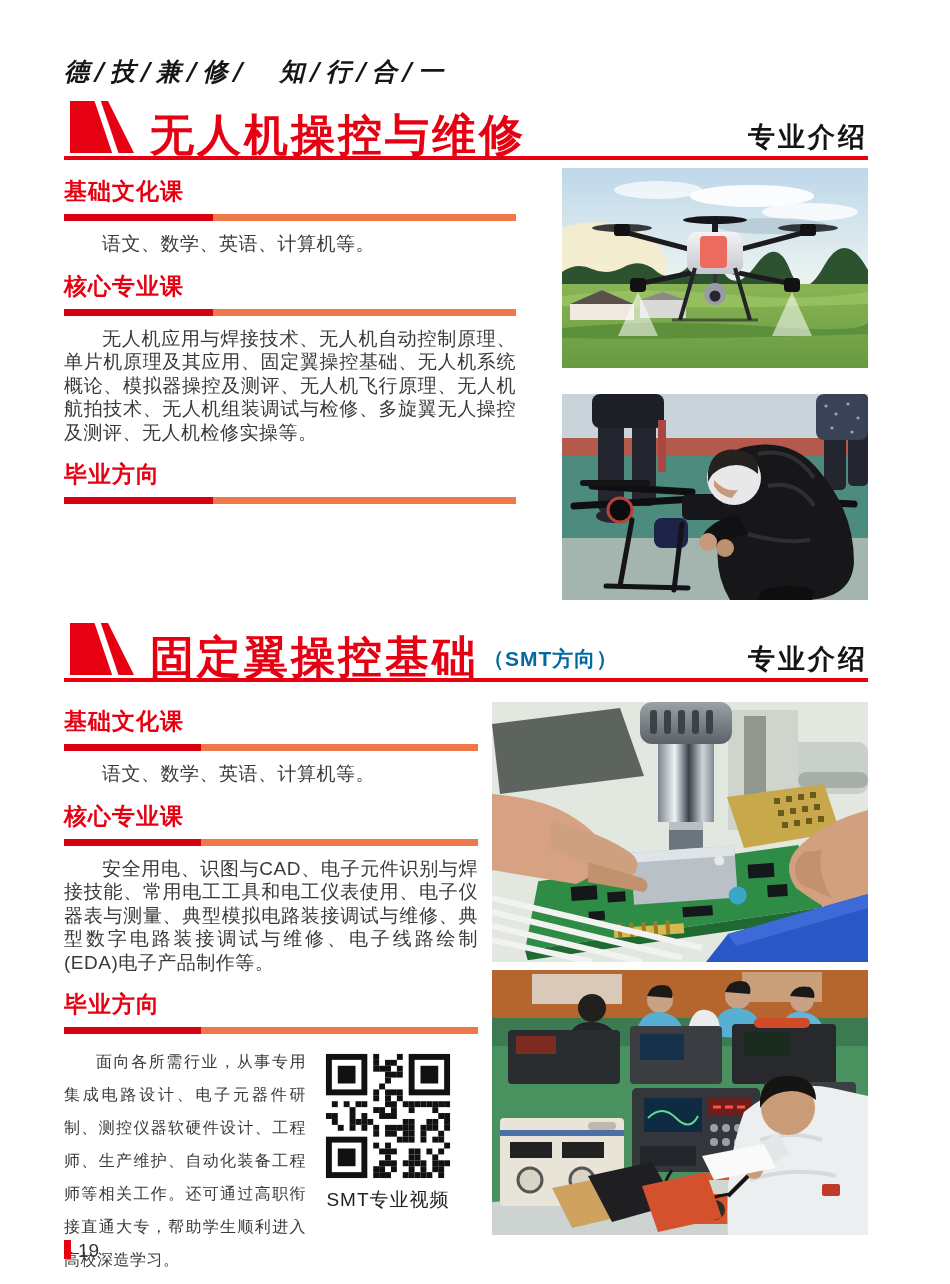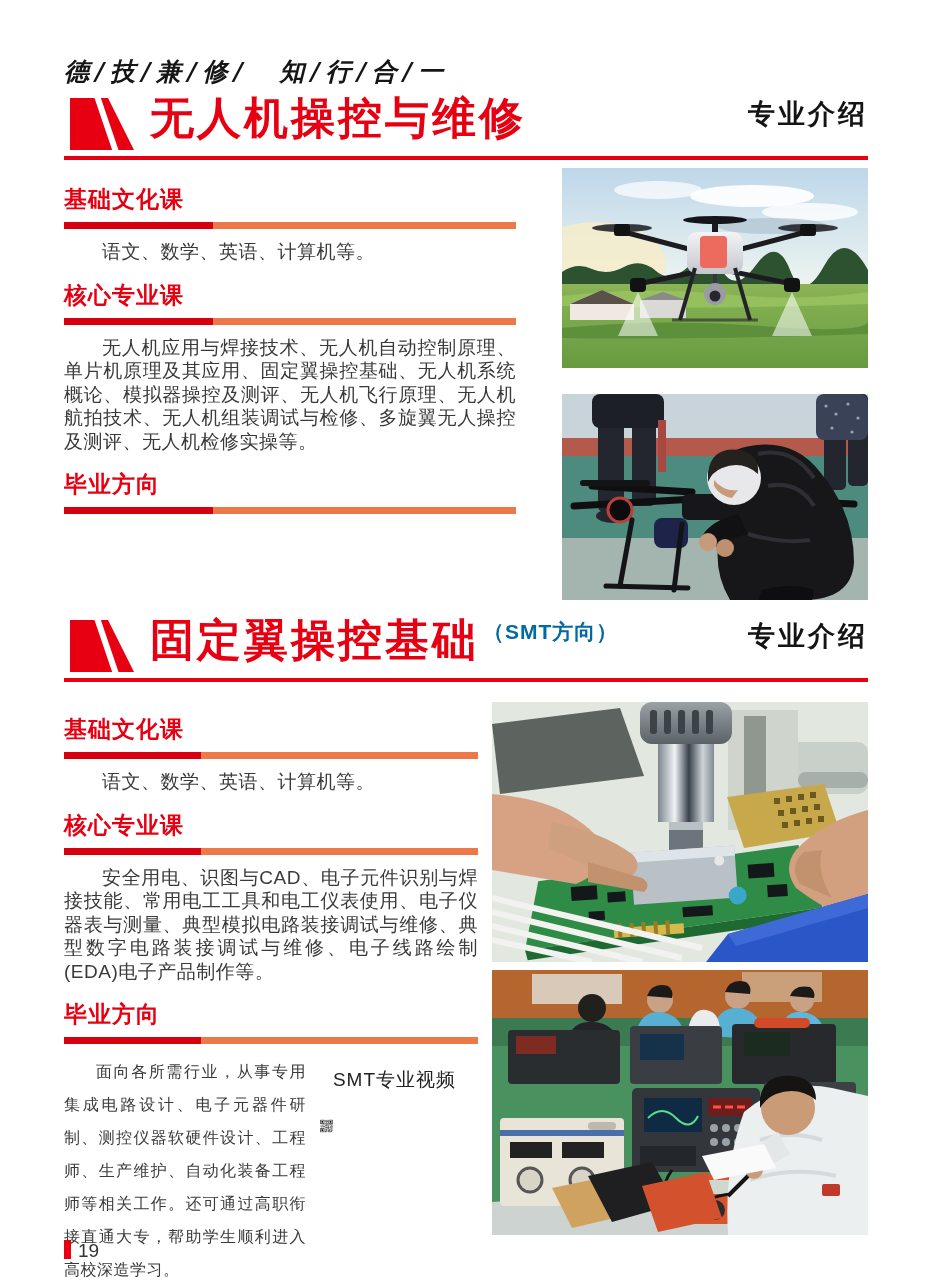--- a/index.html
+++ b/index.html
@@ -5,41 +5,41 @@
   :root{
     --red:#e60012; --red-dark:#d7000f; --orange:#ee7948; --ink:#1a1a1a; --body:#3a3a3a;
   }
   html,body{margin:0;padding:0;background:#ffffff;}
   .page{position:relative;width:950px;height:1284px;background:#fff;overflow:hidden;
         font-family:"Liberation Sans",sans-serif;color:var(--body);}
   
   .motto{position:absolute;top:55px;left:64px;font-family:"DejaVu Serif",serif;
          font-style:italic;font-weight:bold;font-size:25px;color:#151515;letter-spacing:6px;}
   
-  .banner{position:absolute;left:64px;width:804px;height:64px;display:flex;align-items:flex-start;
+  .banner{position:absolute;left:64px;width:804px;height:64px;display:flex;align-items:flex-end;
           border-bottom:4px solid var(--red);box-sizing:border-box;}
   .banner-emblem{flex:0 0 auto;margin-bottom:1px;}
   .banner-title{color:var(--red);font-weight:bold;font-size:44px;line-height:0.98;margin-left:10px;
                 letter-spacing:3px;white-space:nowrap;}
   .banner-sub{color:#0369a1;font-weight:bold;font-size:21px;margin-left:4px;margin-bottom:5px;
               letter-spacing:1px;white-space:nowrap;}
   .banner-tag{margin-left:auto;color:#141414;font-weight:bold;font-size:27px;letter-spacing:3px;
               margin-bottom:1px;white-space:nowrap;}
   
   .col{position:absolute;}
   #col1{top:168px;left:64px;width:452px;}
   #col2{top:698px;left:64px;width:414px;}
-  .blk-h{margin:16px 0 7px 0;font-size:23px;font-weight:bold;color:var(--red);letter-spacing:1px;}
+  .blk-h{margin:8px 0 7px 0;font-size:23px;font-weight:bold;color:var(--red);letter-spacing:1px;}
   .blk-divider{height:7px;margin:0 0 11px 0;
                background:linear-gradient(to right,var(--red-dark) 0 33%,var(--orange) 33% 100%);}
   .blk-p{margin:0 0 15px 0;font-size:19px;line-height:23.5px;color:var(--body);
          text-indent:2em;letter-spacing:0.5px;text-align:justify;}
   .grad-row{display:flex;gap:14px;}
   .grad-text{width:242px;flex:0 0 auto;font-size:16px;line-height:33px;margin-bottom:0;}
-  .qr-wrap{flex:0 0 auto;width:136px;display:flex;flex-direction:row;align-items:flex-start;padding-top:6px;}
+  .qr-wrap{flex:0 0 auto;width:136px;display:flex;flex-direction:column;align-items:center;padding-top:6px;}
   .qr-caption{font-size:19px;color:#222;margin-top:6px;letter-spacing:1px;white-space:nowrap;}
   
   .photo{position:absolute;overflow:hidden;background:#e8e8e8;}
   .photo svg{display:block;}
   #photo1{top:168px;left:562px;width:306px;height:200px;}
   #photo2{top:394px;left:562px;width:306px;height:206px;}
   #photo3{top:702px;left:492px;width:376px;height:260px;}
   #photo4{top:970px;left:492px;width:376px;height:265px;}
   
   .footer{position:absolute;top:1240px;left:64px;display:flex;gap:7px;}

